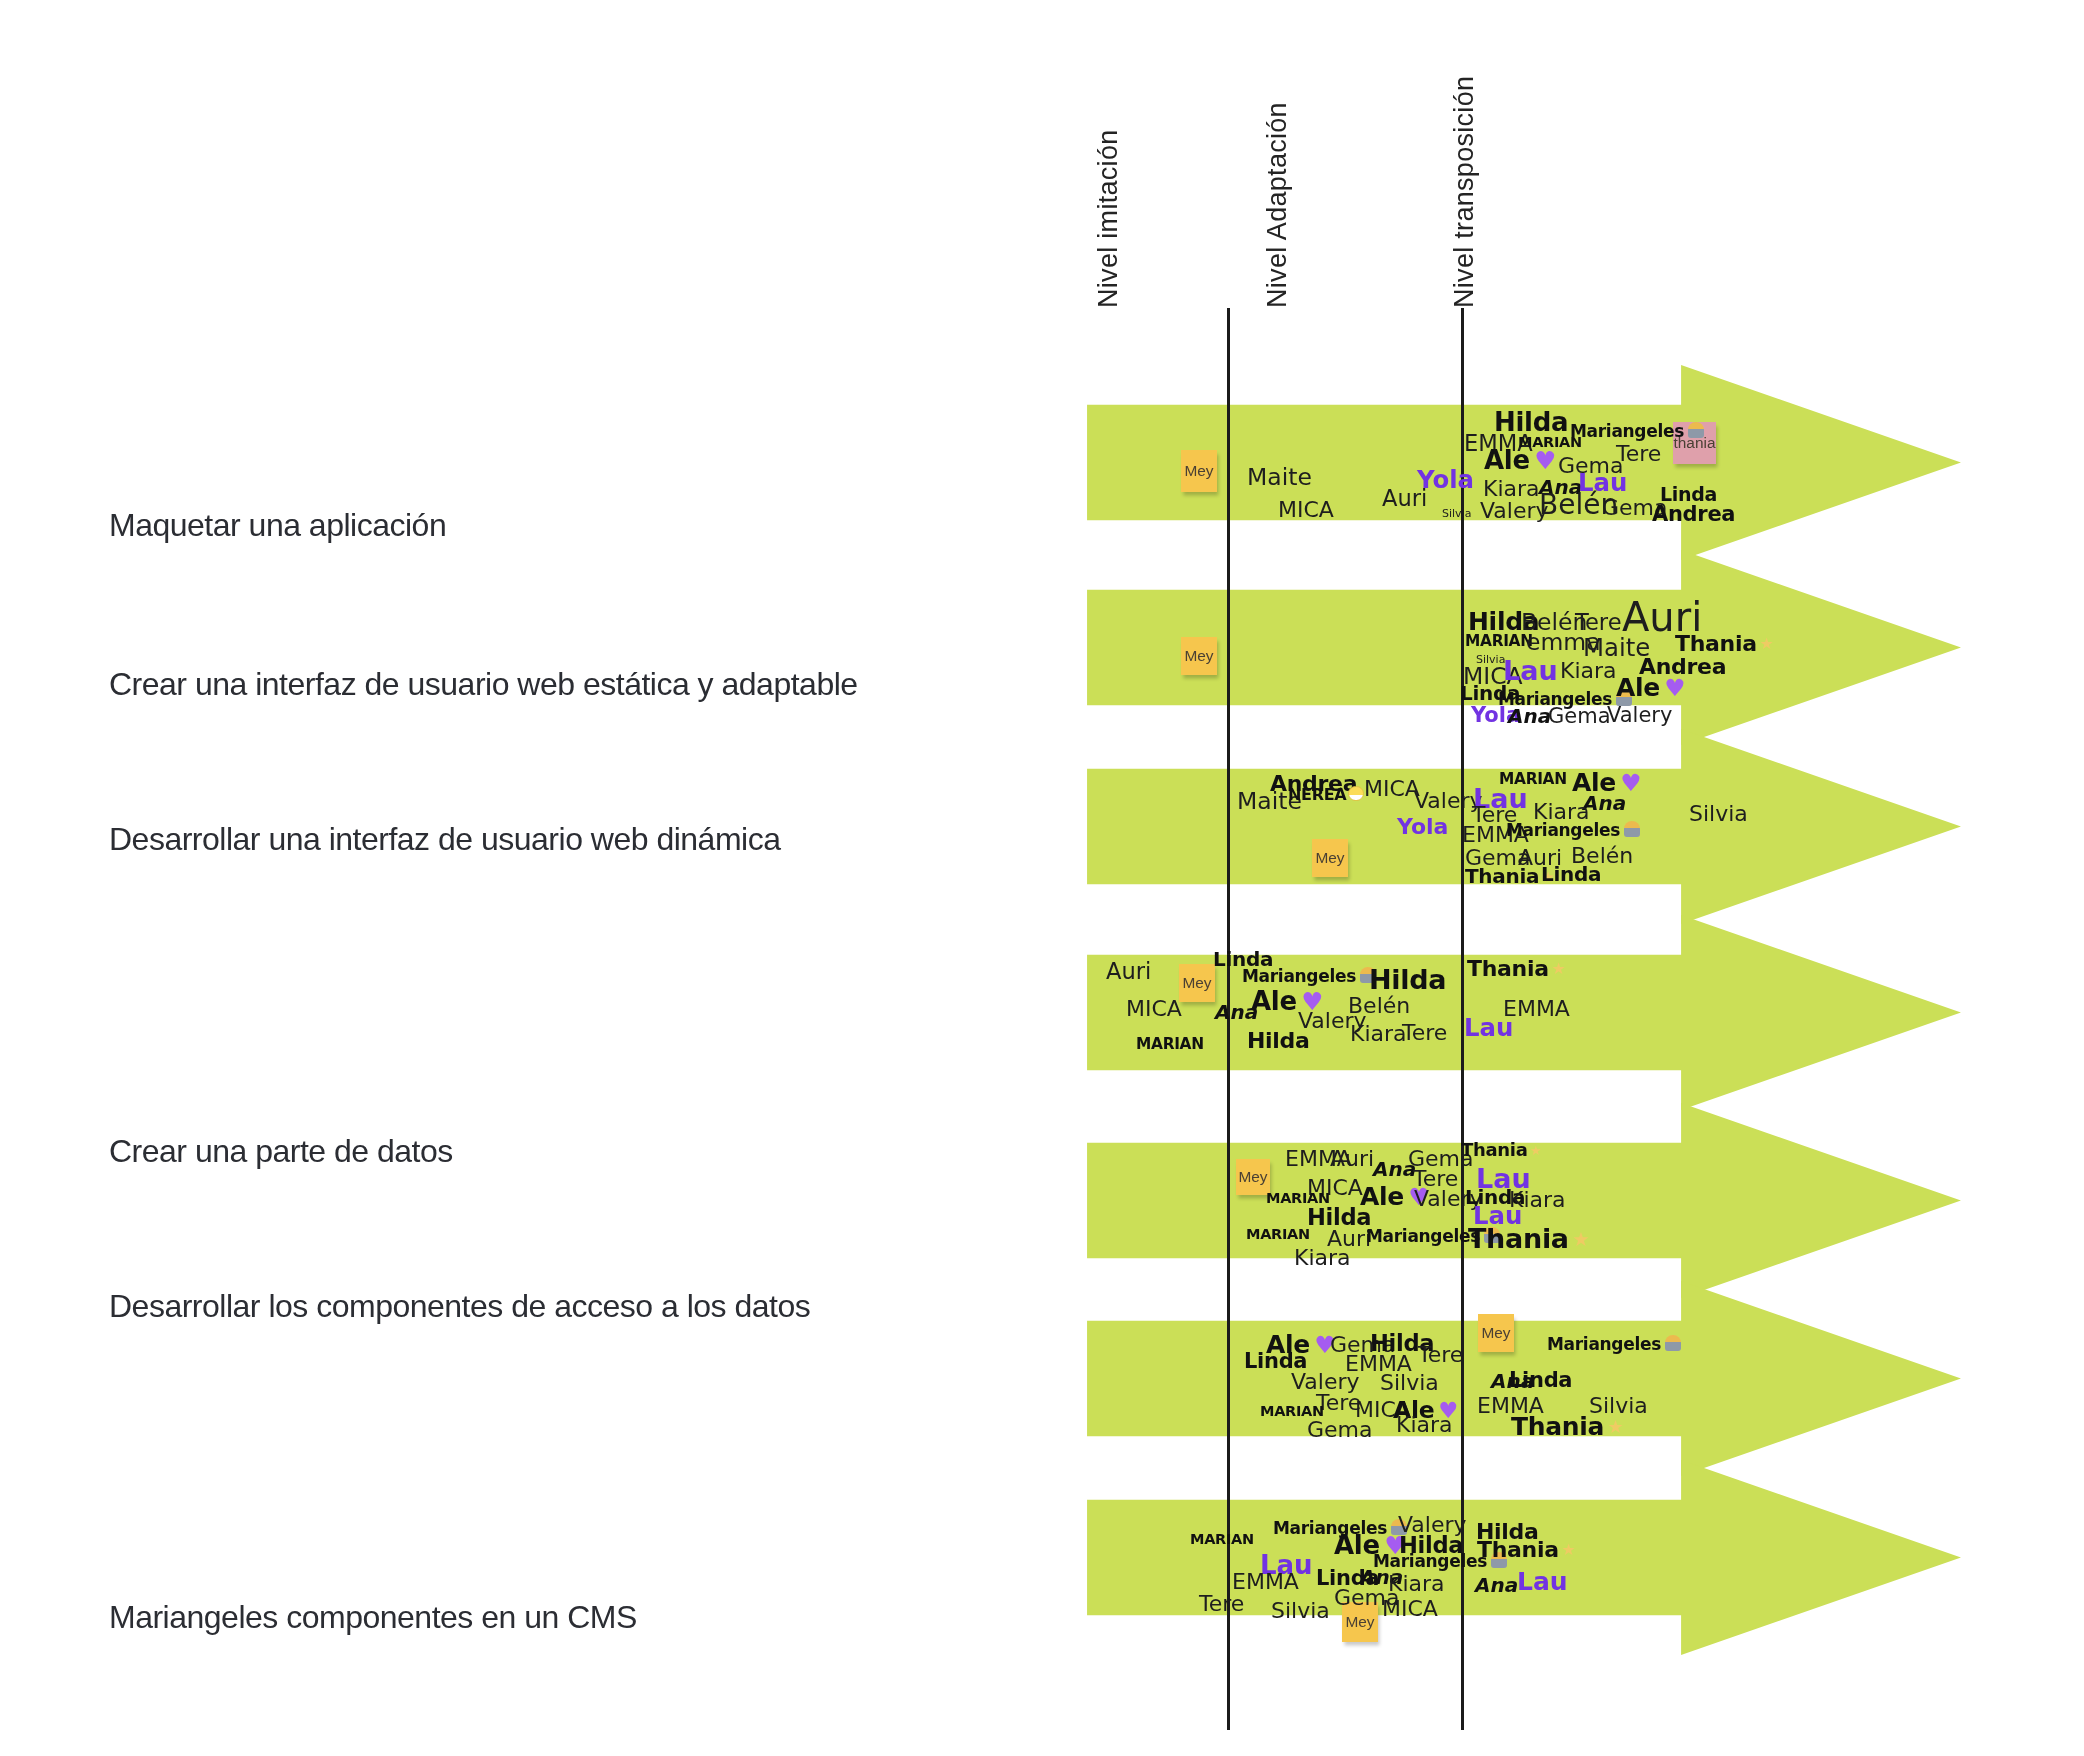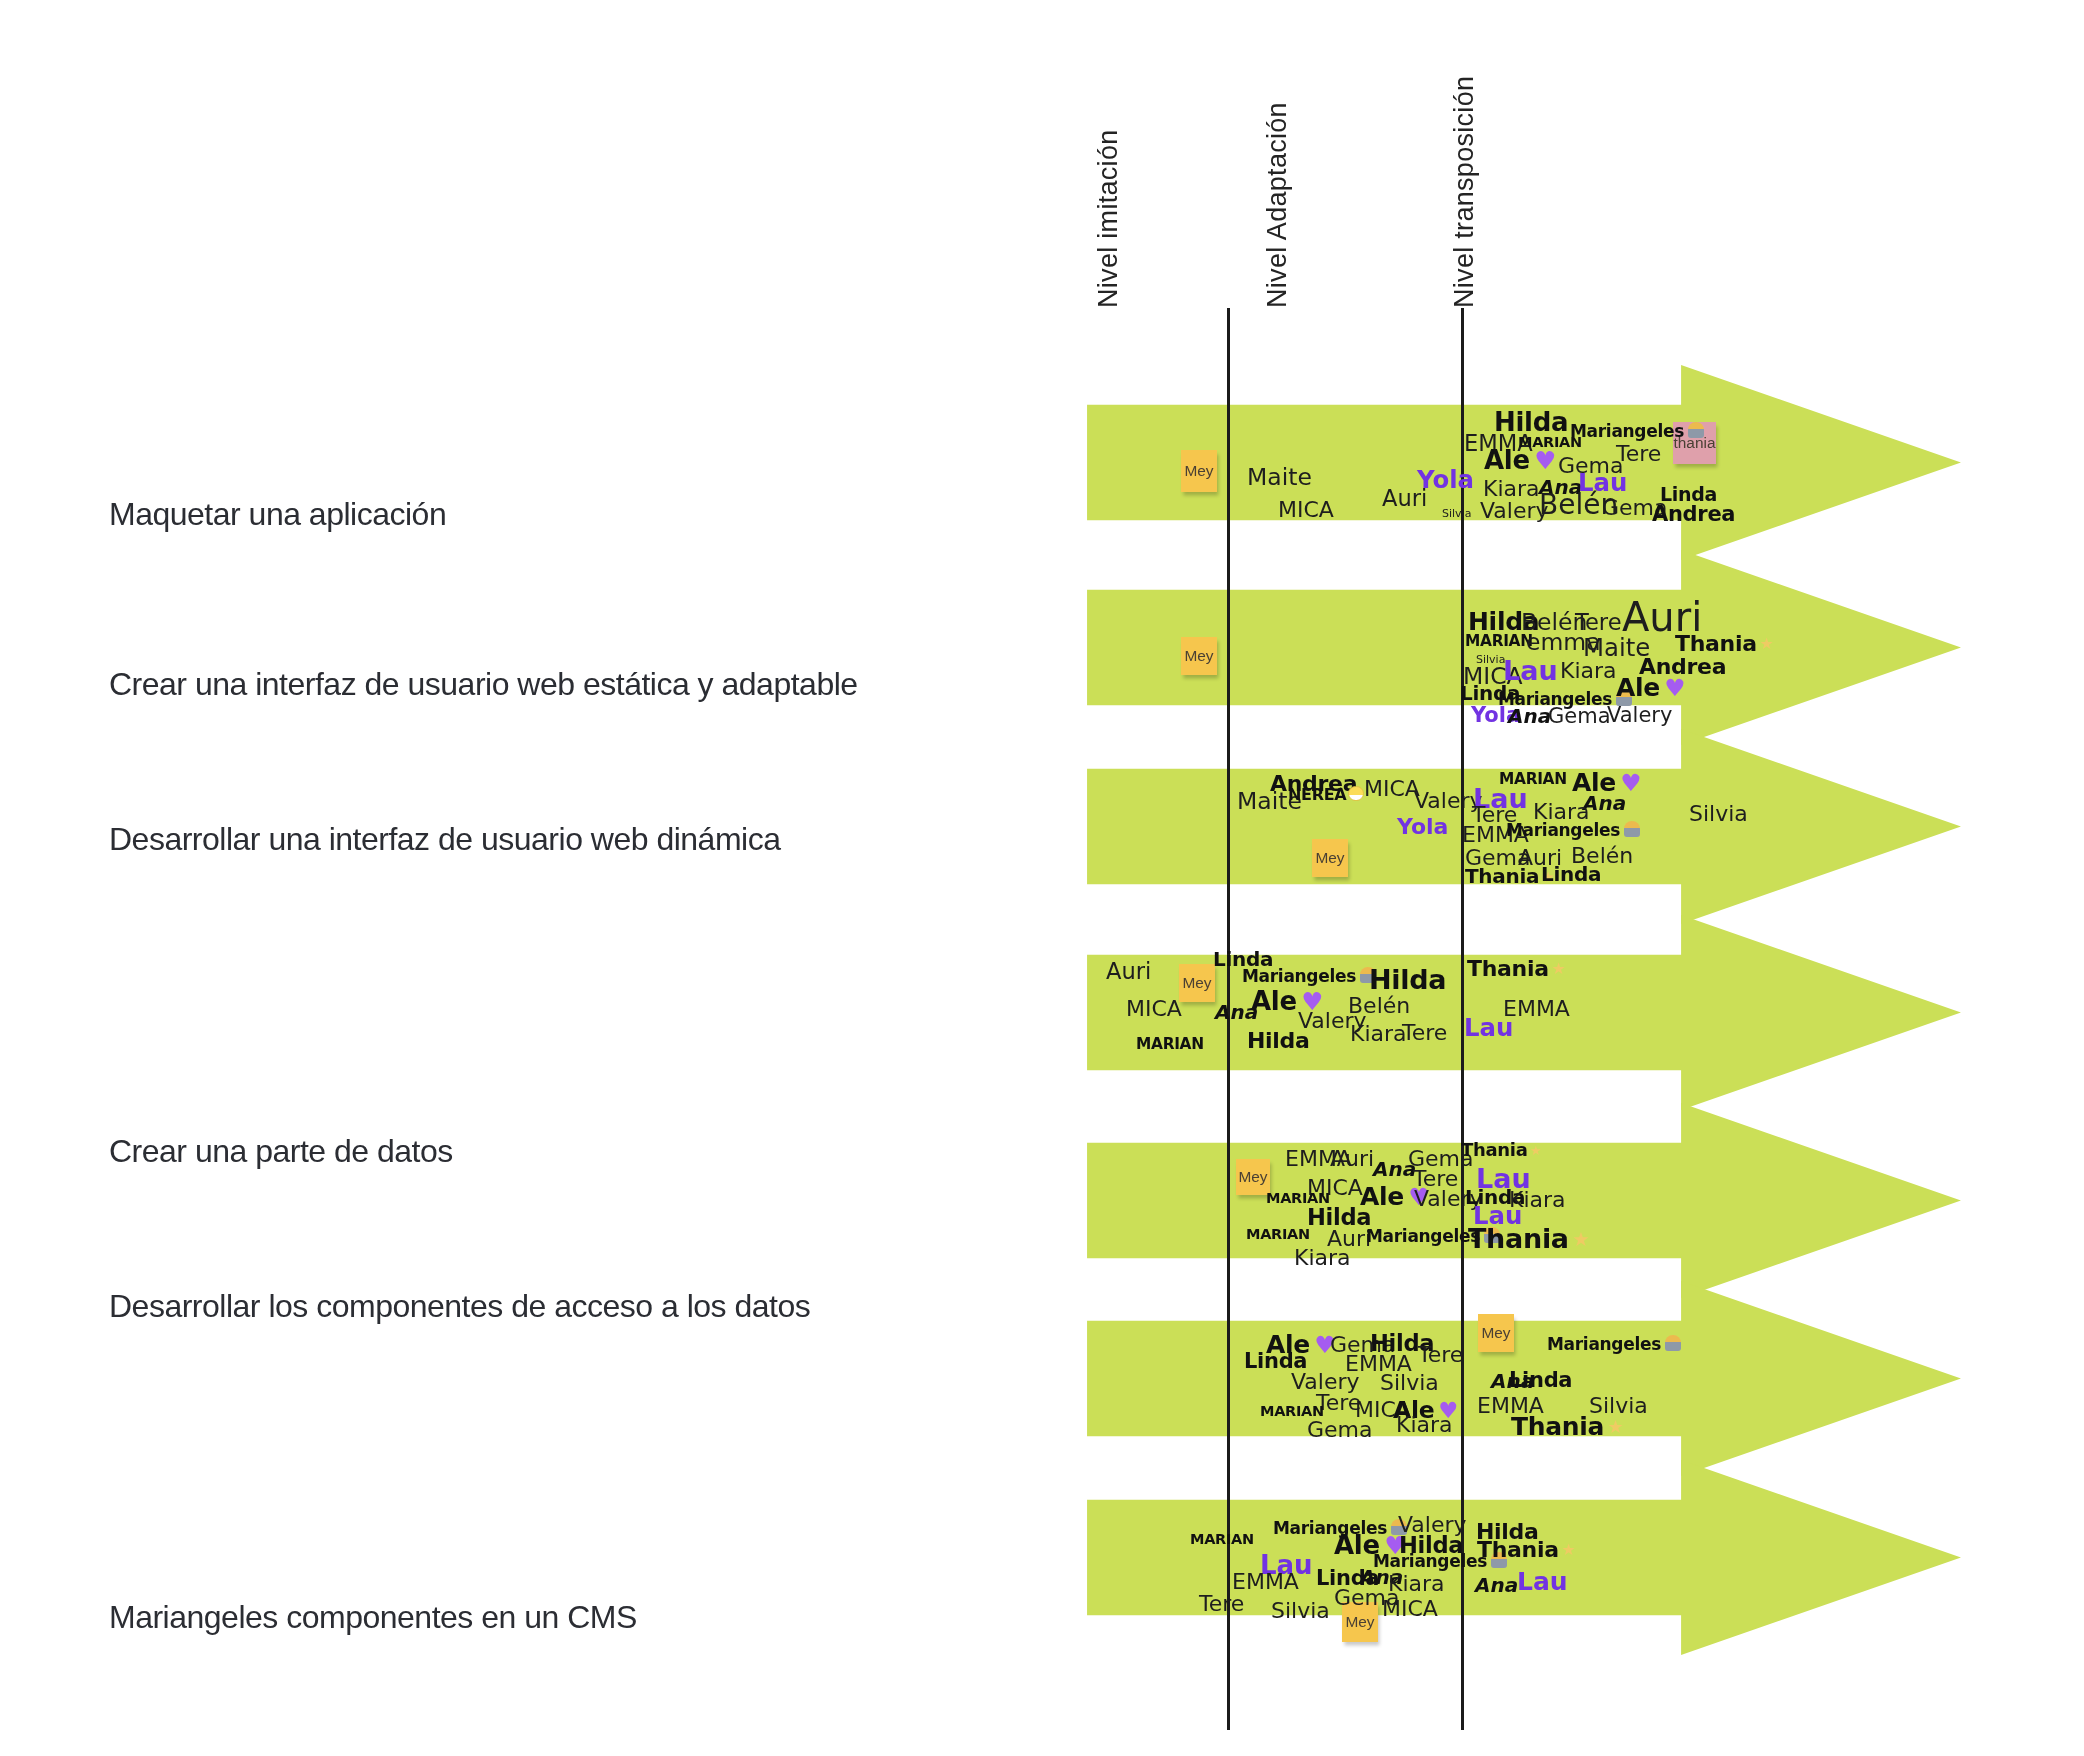--- a/index.html
+++ b/index.html
@@ -65,21 +65,21 @@
         <polygon points="0,44 658,44 658,0 968,108 658,216 658,172 0,172" fill="#cbdf57"></polygon>
       </svg></div>
     <div class="arrow" style="left: 1086px; top: 1460px;"><svg width="876" height="195" viewBox="0 0 968 216">
         <polygon points="0,44 658,44 658,0 968,108 658,216 658,172 0,172" fill="#cbdf57"></polygon>
       </svg></div>
     <div class="divider" style="left: 1227px; top: 308px; height: 1422px;"></div>
     <div class="divider" style="left: 1461px; top: 308px; height: 1422px;"></div>
     <div class="col-header" style="left: 1093px; top: 308px;">Nivel imitación</div>
     <div class="col-header" style="left: 1262px; top: 308px;">Nivel Adaptación</div>
     <div class="col-header" style="left: 1449px; top: 308px;">Nivel transposición</div>
-    <div class="task-label" style="top: 496px; text-align: center;">Maquetar una aplicación</div>
+    <div class="task-label" style="top: 507px; text-align: center;">Maquetar una aplicación</div>
     <div class="task-label" style="top: 666px;">Crear una interfaz de usuario web estática y adaptable</div>
     <div class="task-label" style="top: 821px;">Desarrollar una interfaz de usuario web dinámica</div>
     <div class="task-label" style="top: 1133px;">Crear una parte de datos</div>
     <div class="task-label" style="top: 1288px;">Desarrollar los componentes de acceso a los datos</div>
     <div class="task-label" style="top: 1599px;">Mariangeles componentes en un CMS</div>
     <div class="sticky" style="left: 1181px; top: 450px; width: 36px; height: 42px; background: rgb(246, 198, 77);">Mey</div>
     <div class="sticky" style="left: 1181px; top: 637px; width: 36px; height: 38px; background: rgb(246, 198, 77);">Mey</div>
     <div class="sticky" style="left: 1312px; top: 839px; width: 36px; height: 38px; background: rgb(246, 198, 77);">Mey</div>
     <div class="sticky" style="left: 1179px; top: 964px; width: 36px; height: 38px; background: rgb(246, 198, 77);">Mey</div>
     <div class="sticky" style="left: 1236px; top: 1159px; width: 34px; height: 36px; background: rgb(246, 198, 77);">Mey</div>

